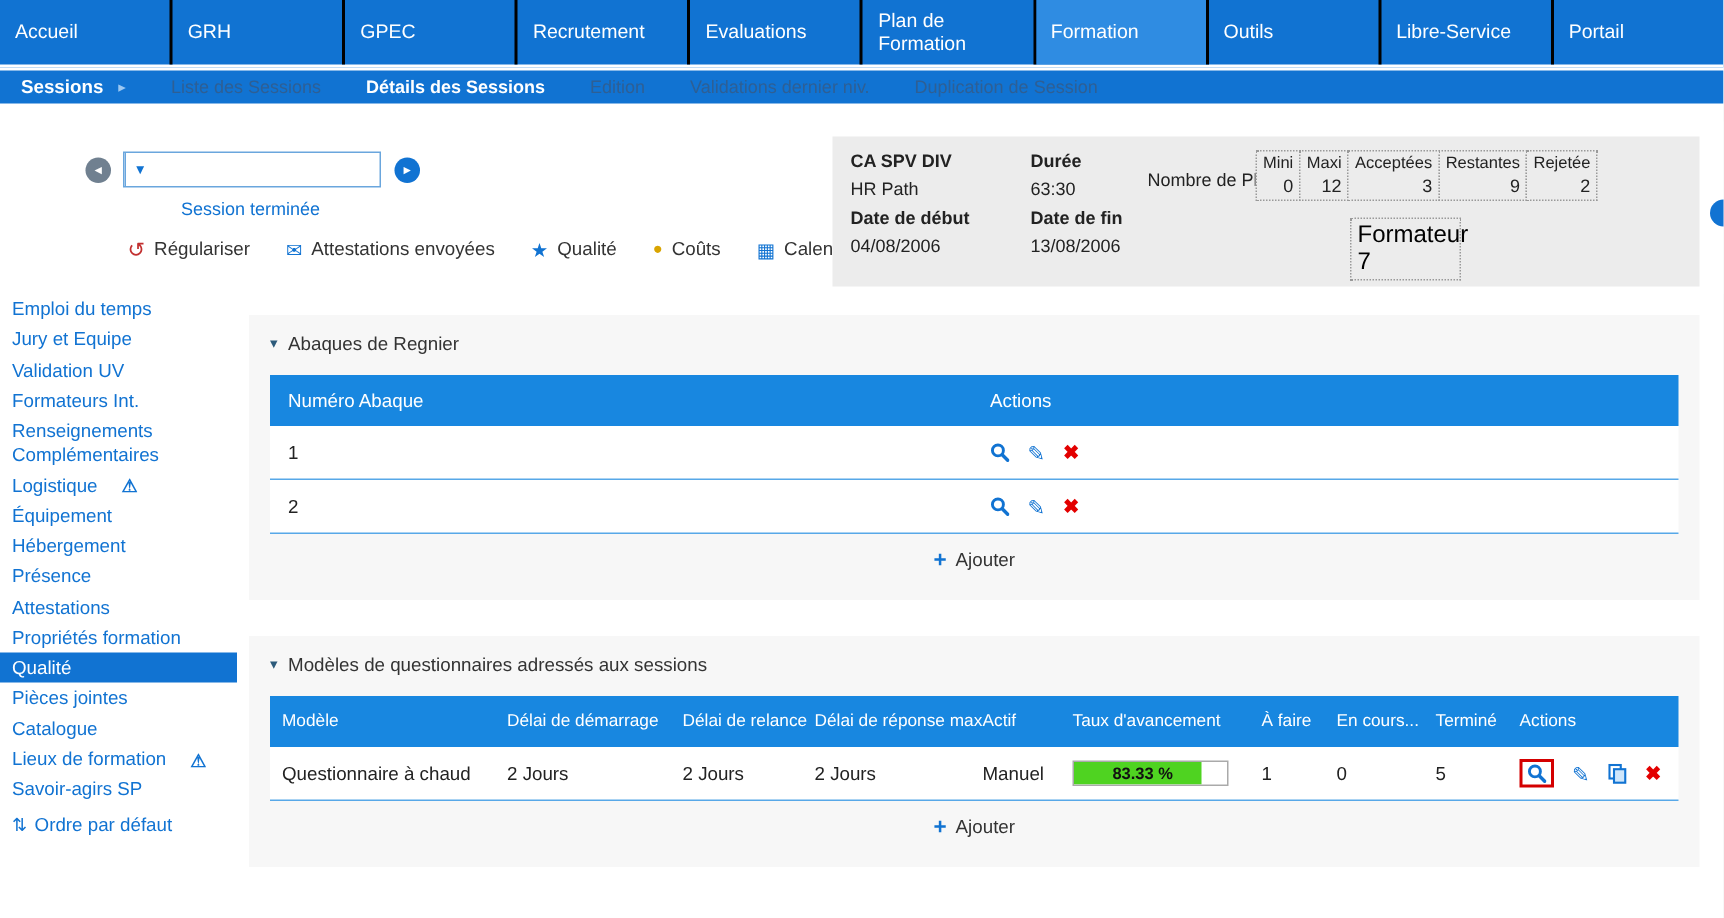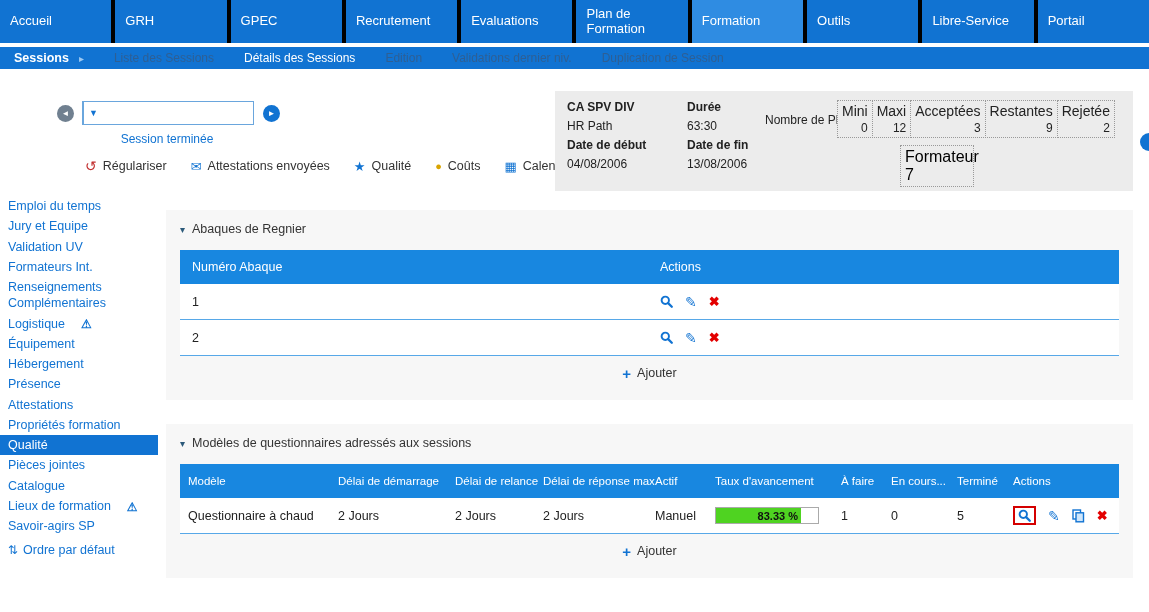--- a/index.html
+++ b/index.html
@@ -1,30 +1,30 @@
 <!DOCTYPE html>
 <html><head>
 <meta charset="utf-8">
 <style>
   * { margin:0; padding:0; box-sizing:border-box; }
   body { background:#dddddd; font-family:"Liberation Sans", sans-serif; }
   .screen { position:relative; width:1149px; height:612px; background:#fff; overflow:hidden; font-family:"Liberation Sans", sans-serif; }
 
   
   .topnav { position:absolute; top:0; left:0; right:0; height:45px; background:#1173d2; display:flex; border-bottom:2px solid #fff; }
-  .tab { flex:1 1 0; color:#fff; font-size:13px; display:flex; align-items:center; padding:0 10px; border-right:4px solid #000000; cursor:pointer; line-height:1.15; }
+  .tab { flex:1 1 0; color:#fff; font-size:13px; display:flex; align-items:center; padding:0 10px; border-right:2px solid #000000; cursor:pointer; line-height:1.15; }
   .tab:last-child { border-right:none; }
   .tab.active { background:#2f8ce2; }
 
   
   .subnav { position:absolute; top:47px; left:0; right:0; height:22px; background:#1173d2; display:flex; align-items:center; padding-left:14px; }
   .s-root { font-weight:bold; font-size:12.5px; color:#fff; cursor:pointer; }
   .s-caret { color:#9cc8f2; margin:0 30px 0 10px; font-size:10px; }
   .s-item { font-size:12px; color:#2e5f94; margin-right:30px; cursor:pointer; white-space:nowrap; }
-  .s-item.active { color:#fff; font-weight:normal; }
+  .s-item.active { color:#fff; font-weight:bold; }
 
   
   .header { position:absolute; top:81px; left:0; right:0; height:115px; background:#fff; }
   .circle-btn { position:absolute; width:17px; height:17px; border-radius:50%; color:#fff; font-size:8px; display:flex; align-items:center; justify-content:center; cursor:pointer; }
   .prev { left:57px; top:24px; background:#708090; }
   .next { left:263px; top:24px; background:#1173d2; }
   .combo { position:absolute; left:82px; top:20px; width:172px; height:24px; border:1px solid #6aa6dd; background:#fff; display:flex; align-items:stretch; }
   .combo-text { flex:1; font-size:11.5px; color:#222; padding:4px 6px; white-space:nowrap; overflow:hidden; }
   .combo-caret { width:20px; border-left:1px solid #6aa6dd; color:#1173d2; font-size:9px; display:flex; align-items:center; justify-content:center; cursor:pointer; background:#fff; }
   .status { position:absolute; left:72px; top:51px; width:190px; text-align:center; color:#1173d2; font-size:12px; }
@@ -34,21 +34,21 @@
   .ico-blue { color:#1173d2; font-size:13px; }
   .ico-gold { color:#d9a400; font-size:11px; }
 
   
   .info { position:absolute; left:555px; top:10px; width:578px; height:100px; background:#ececec; }
   .info-grid { position:absolute; left:12px; top:9px; display:grid; grid-template-columns:120px 92px; row-gap:5px; font-size:12px; color:#222; }
   .b { font-weight:bold; }
   .places-label { position:absolute; left:210px; top:22px; font-size:12px; color:#222; }
   .places { position:absolute; left:283px; top:9px; display:flex; }
   .pcell { border:1px dotted #999; margin-left:-1px; padding:2px 4px 2px 4px; background:#ececec; }
-  .pcell .pl { font-size:14px; color:#222; white-space:nowrap; }
+  .pcell .pl { font-size:11px; color:#222; white-space:nowrap; }
   .pcell .pv { font-size:12px; color:#222; text-align:right; margin-top:2px; }
   .formateur { position:absolute; left:345px; top:54px; width:74px; border:1px dotted #999; padding:2px 4px; }
   .bubble { position:absolute; right:-9px; top:133px; width:18px; height:18px; border-radius:50%; background:#1173d2; cursor:pointer; }
 
   
   .sidebar { position:absolute; left:0; top:196px; width:158px; bottom:0; font-size:12.5px; }
   .side-item { display:flex; align-items:flex-end; color:#1173d2; padding:2px 4px 2px 8px; cursor:pointer; line-height:1.3; text-decoration:none; }
   .side-item.active { background:#1173d2; color:#fff; }
   .warn { color:#1173d2; font-weight:bold; margin-left:16px; font-size:12px; line-height:1.2; }
   .sort-ico { color:#1173d2; margin-right:5px; font-size:12px; }
@@ -75,21 +75,21 @@
   .pencil { color:#1173d2; font-size:14px; cursor:pointer; }
   .xdel { color:#e30000; font-size:13px; font-weight:bold; cursor:pointer; }
   .hl { border:2px solid #d40000; padding:1px 3px; display:inline-flex; align-items:center; justify-content:center; }
 
   .addrow { height:34px; display:flex; align-items:center; justify-content:center; gap:6px; cursor:pointer; }
   .plus { color:#1173d2; font-weight:bold; font-size:15px; }
   .addlbl { font-size:12.5px; color:#333; }
 
   
   .pbar { width:104px; height:17px; border:1px solid #aaa; background:#fff; overflow:hidden; }
-  .pfill { height:100%; background:#4fd321; display:flex; align-items:center; justify-content:flex-end; padding-right:3px; white-space:nowrap; }
+  .pfill { height:100%; background:#4fd321; display:flex; align-items:center; justify-content:flex-end; padding-right:19px; white-space:nowrap; }
   .pfill span { font-size:11px; font-weight:bold; color:#111; }
 </style>
 </head>
 <body>
 
 <div class="screen">
 
   <nav class="topnav">
     <div class="tab">Accueil</div>
     <div class="tab">GRH</div>

